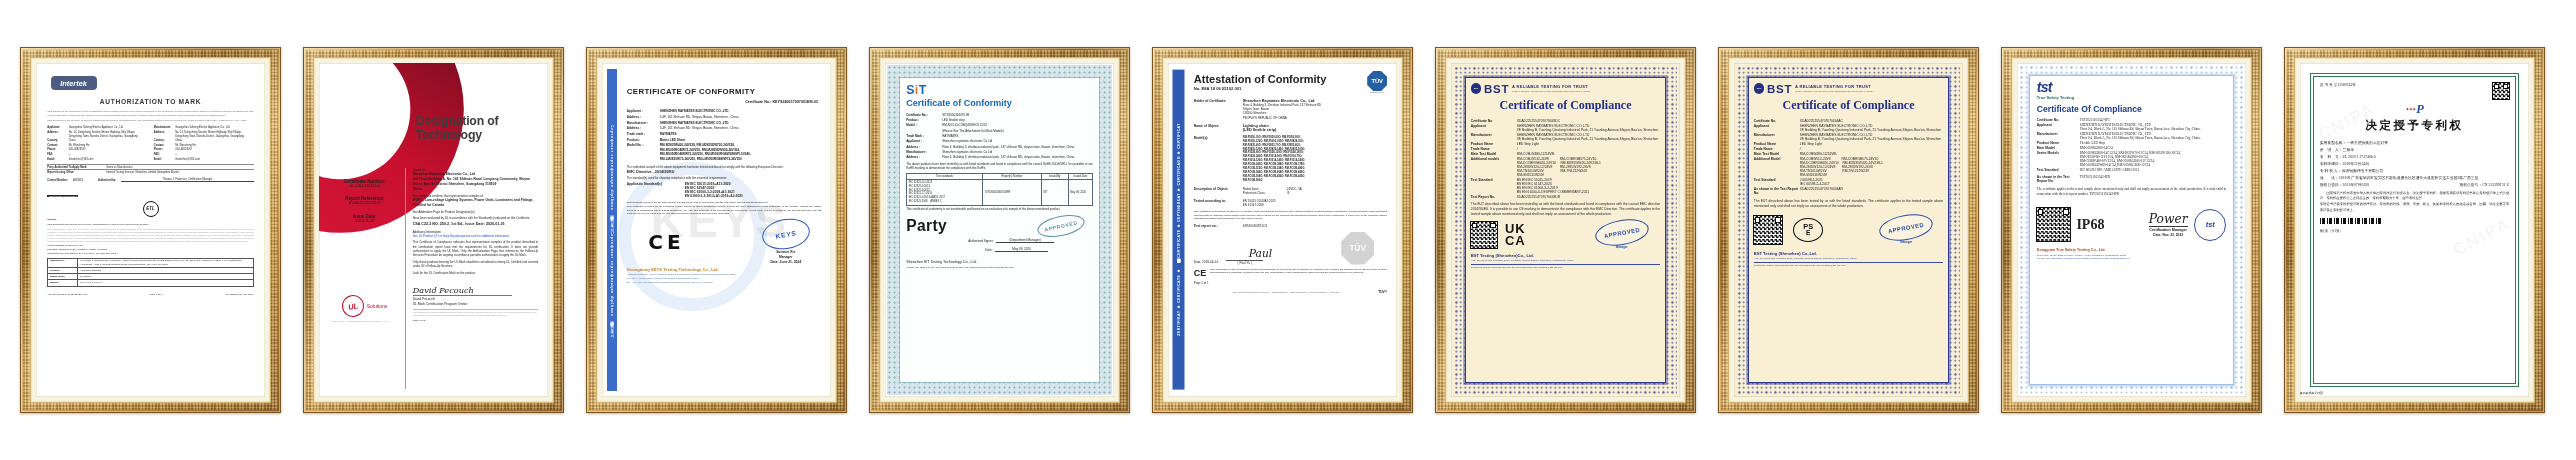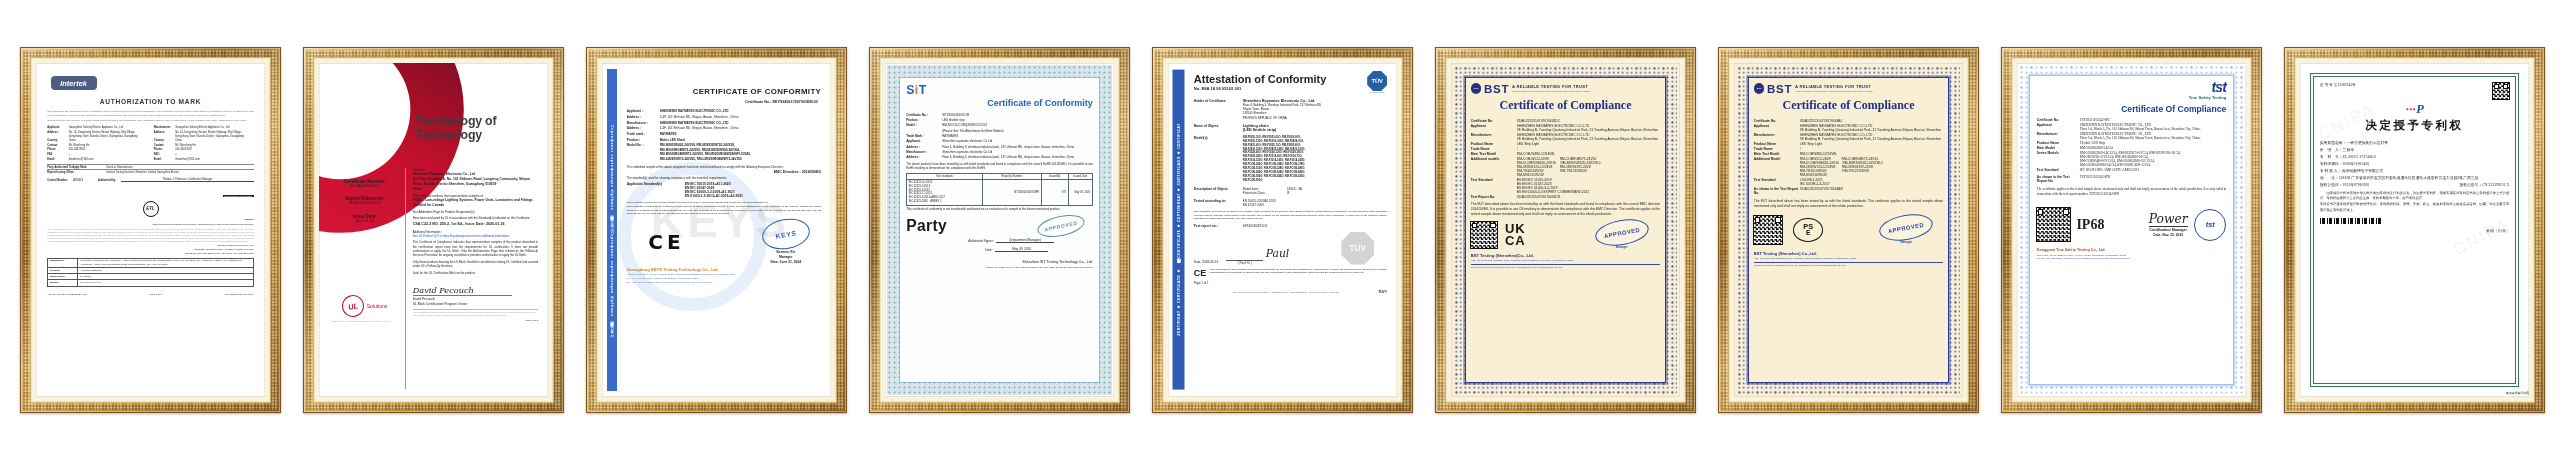--- a/index.html
+++ b/index.html
@@ -11,21 +11,21 @@
     border:0.8px solid #7a5420;box-shadow:0 0.8px 2.5px rgba(80,50,10,.35), inset 0 0 0 0.8px rgba(255,240,200,.55);}
   .frame::before{content:"";position:absolute;inset:1.6px;
     background:repeating-linear-gradient(90deg,rgba(110,70,20,.25) 0 1.6px,rgba(255,235,180,.25) 1.6px 3.3px),
                repeating-linear-gradient(0deg,rgba(110,70,20,.25) 0 1.6px,rgba(255,235,180,.25) 1.6px 3.3px);}
   .mat{position:relative;height:100%;box-sizing:border-box;background:#f8f3e1;padding:5.8px;
        box-shadow:inset 0 0 0 0.8px #c8a65c, inset 0 0 0 2.1px #f2e4bd;}
   .page{position:relative;width:100%;height:100%;box-sizing:border-box;background:#fff;overflow:hidden;
         box-shadow:inset 0 0 0 0.4px #d9caa2;}
   .content{position:absolute;inset:0;z-index:3;box-sizing:border-box;}
   
-  .b{font-weight:700}.c{text-align:right}.j{text-align:justify}.i{font-style:italic}
+  .b{font-weight:700}.c{text-align:left}.j{text-align:justify}.i{font-style:italic}
   .pre{white-space:pre-wrap}
   .f2{font-size:2.1px;line-height:1.4}.f3{font-size:2.5px;line-height:1.45}.f35{font-size:2.9px;line-height:1.45}
   .f4{font-size:3.3px;line-height:1.5}.f45{font-size:3.7px;line-height:1.5}.f5{font-size:4.1px;line-height:1.45}
   .f55{font-size:4.5px}.f6{font-size:5px}
   .gray{color:#666}.lgray{color:#999}
   .kv{display:flex;align-items:flex-start;margin:1px 0}
   .kv .k{flex:0 0 var(--kw,38px);font-weight:700}
   .kv .v{flex:1}
   .serif{font-family:"Liberation Serif",serif}
   .sig{font-family:"DejaVu Serif",serif;font-style:italic}
@@ -270,21 +270,21 @@
             <linearGradient id="ulg" x1="0.8" y1="0" x2="0.2" y2="1">
        <stop offset="0" stop-color="#6d0d1e"></stop>
               <stop offset="0.55" stop-color="#c8102e"></stop>
               <stop offset="1" stop-color="#d6163a"></stop>
      </linearGradient>
           </defs>
      <path fill="url(#ulg)" fill-rule="evenodd" d="M160,10 a150,150 0 1,0 0,300 a150,150 0 1,0 0,-300 Z M160,75 a85,85 0 1,1 0,170 a85,85 0 1,1 0,-170 Z"></path>
    </svg>
    <div class="content">
     <div class="c2-title">
-      <div>Technology of</div>
+      <div>Designation of</div>
       <div>Technology</div>
     </div>
     <div class="cols">
       <div class="left">
         <div class="f55 b">Certificate Number:</div>
         <div class="f45" style="margin-bottom:6.6px">UL-CA-2435423-0</div>
         <div class="f55 b">Report Reference:</div>
         <div class="f45" style="margin-bottom:6.6px">E544623-20241127</div>
         <div class="f55 b">Issue Date:</div>
         <div class="f45">2024-11-28</div>
@@ -546,21 +546,21 @@
       <span class="v pre" style="font-size:3px">EN 55015:2013/A1:2015
 EN 61547:2009</span>
     </div>
     <p class="f3 j" style="margin:3.3px 0">This Attestation of Conformity is issued on a voluntary basis according to the Directive 2014/30/EU relating to electromagnetic compatibility. It confirms that the listed apparatus complies with all essential requirements of the directive and is based on the technical specifications applicable at the time of issuance. It refers only to the particular sample submitted for testing and certification. See also notes overleaf.</p>
     <div class="kv" style="font-size:3.3px">
       <span class="k">Test report no.:</span>
       <span class="v">68740180191O1</span>
     </div>
     <div style="display:flex;align-items:flex-end;margin-top:3.3px">
       <div>
-        <div class="sig" style="font-size:10.7px;margin-left:72px">Paul</div>
+        <div class="sig" style="font-size:10.7px;margin-left:55px">Paul</div>
         <div style="display:flex;gap:8.2px;font-size:3.1px">
                 <span><span>Date,</span> <span>2018-06-14</span></span>
                 <span style="border-top:0.4px solid #555;padding:0 11.5px">( Paul Yu )</span>
               </div>
       </div>
       <div class="oct tuv-stamp" style="margin-left:auto;margin-right:13px">
               <span>TÜV</span>
             </div>
     </div>
     <div style="display:flex;gap:3.3px;align-items:flex-start;margin-top:3.3px">

